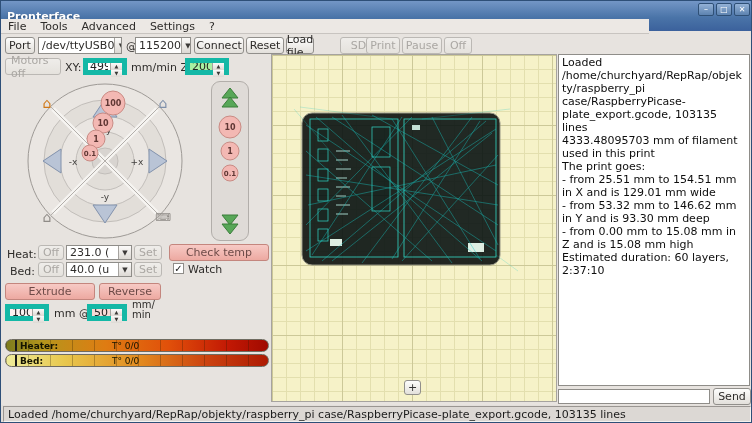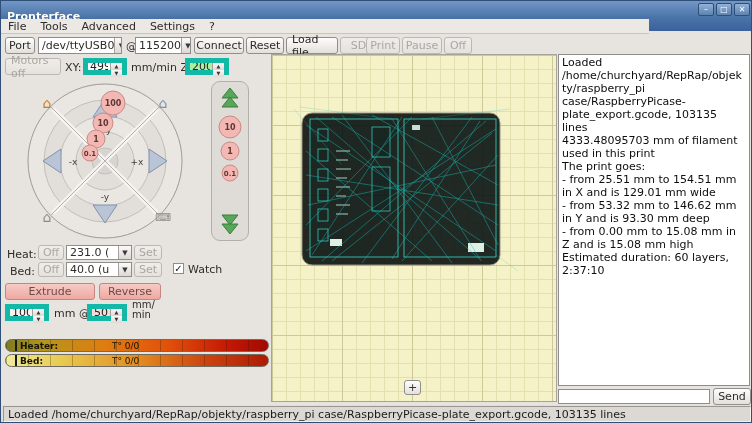--- a/index.html
+++ b/index.html
@@ -109,21 +109,21 @@
     <span>/dev/ttyUSB0</span>
     <span class="arrow">▼</span>
   </div>
   <span class="lbl" style="left:125px;top:39px">@</span>
   <div class="combo" style="left:134px;top:36px;width:56px">
     <span>115200</span>
     <span class="arrow">▼</span>
   </div>
   <div class="btn" style="left:193px;top:36px;width:50px">Connect</div>
   <div class="btn" style="left:245px;top:36px;width:38px">Reset</div>
-  <div class="btn" style="left:285px;top:36px;width:52px">Load file</div>
+  <div class="btn" style="left:285px;top:36px;width:28px">Load file</div>
   <div class="btn disabled" style="left:339px;top:36px;width:37px">SD</div>
   <div class="btn disabled" style="left:365px;top:36px;width:34px">Print</div>
   <div class="btn disabled" style="left:401px;top:36px;width:40px">Pause</div>
   <div class="btn disabled" style="left:443px;top:36px;width:28px">Off</div>
 
   <div class="btn disabled" style="left:4px;top:57px;width:56px">Motors off</div>
   <span class="lbl" style="left:64px;top:60px">XY:</span>
   <div class="spin" style="left:82px;top:57px;width:44px">
     <input value="4995" style="">
     <div class="ud">
@@ -202,20 +202,21 @@
   <div class="btn disabled" style="left:133px;top:244px;width:28px;height:15px">Set</div>
 
   <span class="lbl" style="left:6px;top:264px;width:28px;text-align:right">Bed:</span>
   <div class="btn disabled" style="left:37px;top:261px;width:26px;height:15px">Off</div>
   <div class="combo" style="left:65px;top:261px;width:66px;height:15px">
     <span>40.0 (u</span>
     <span class="arrow">▼</span>
   </div>
   <div class="btn disabled" style="left:133px;top:261px;width:28px;height:15px">Set</div>
 
+  <div class="btn pink" style="left:168px;top:243px;width:100px">Check temp</div>
   <span class="checkbox" style="left:172px;top:262px">✓</span>
   <span class="lbl" style="left:187px;top:262px">Watch</span>
 
 
   <div class="btn pink" style="left:4px;top:282px;width:90px">Extrude</div>
   <div class="btn pink" style="left:98px;top:282px;width:62px">Reverse</div>
   <div class="spin" style="left:4px;top:303px;width:44px;background:#fdf1f0">
     <input style="background: rgb(253, 241, 240);" value="100">
     <div class="ud">
         <div>▲</div>

